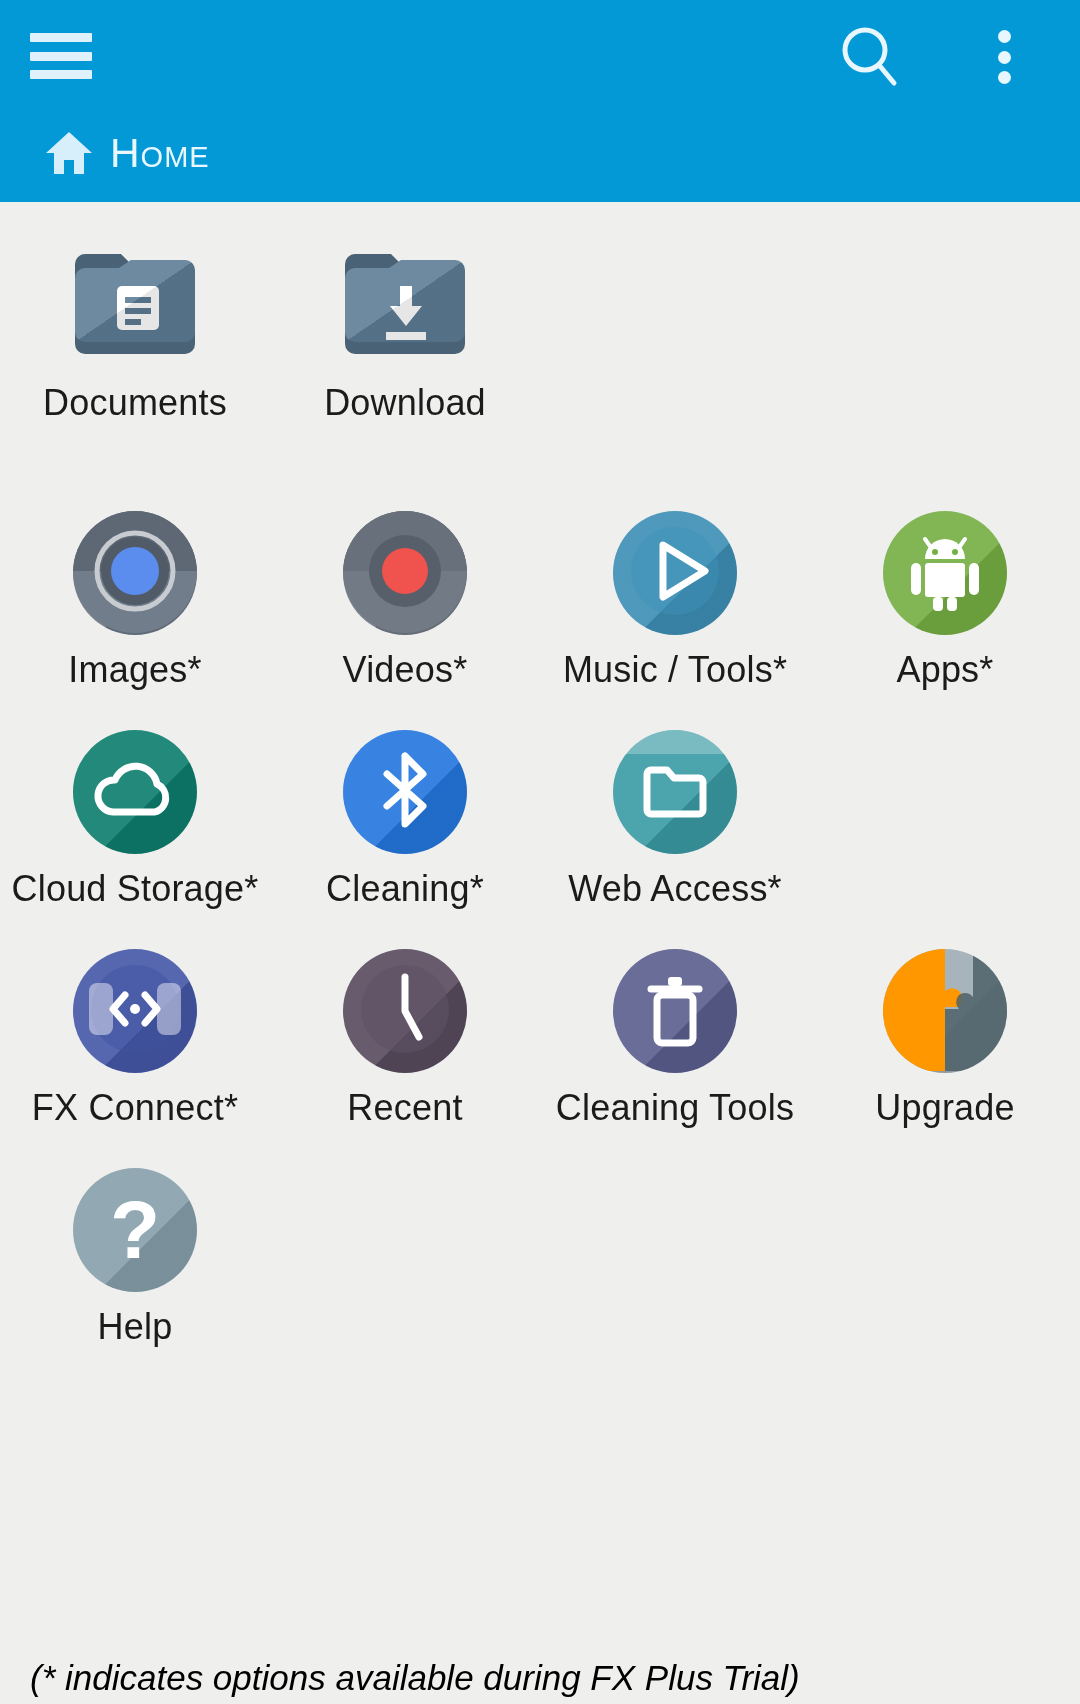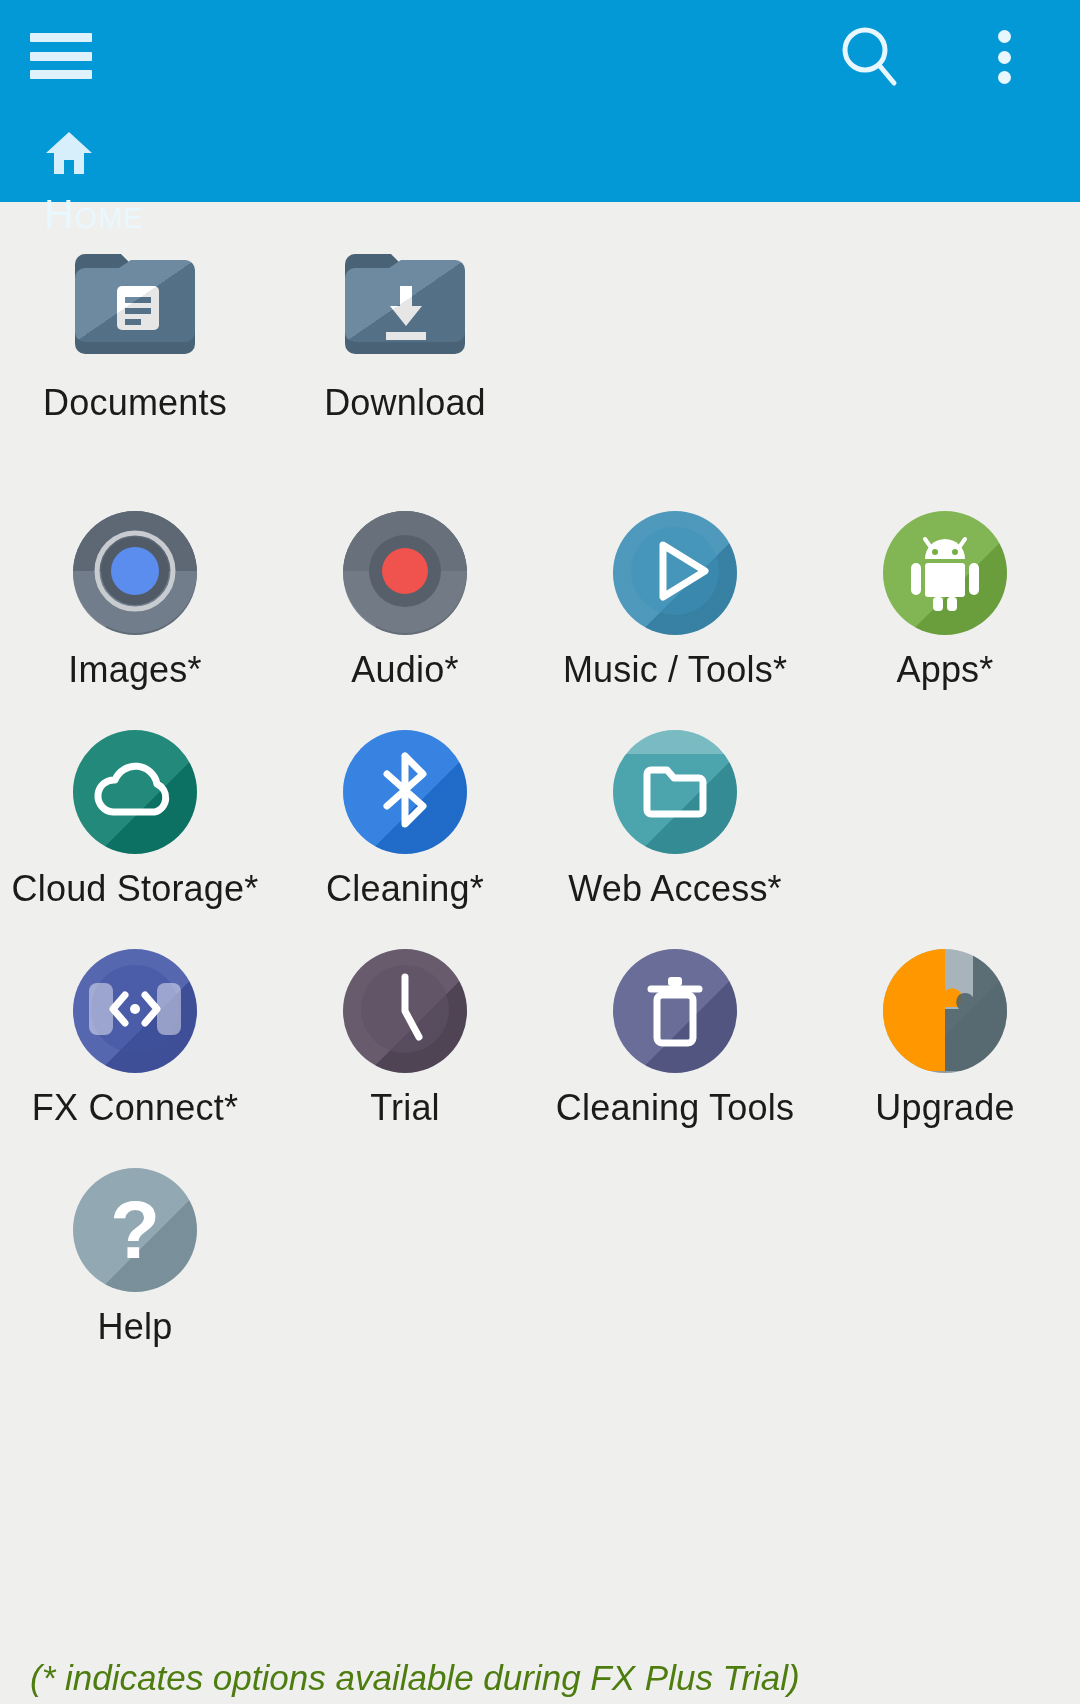--- a/index.html
+++ b/index.html
@@ -40,23 +40,22 @@
     display: flex; flex-direction: column; align-items: center;
     justify-content: space-between; padding: 4px 0; cursor: pointer;
   }
   .overflow-icon i {
     display: block; width: 13px; height: 13px;
     border-radius: 50%; background: #e8f6fd;
   }
 
   .breadcrumb {
     position: absolute; left: 44px; top: 128px;
-    display: flex; align-items: flex-start; gap: 16px;
+    display: flex; align-items: center; gap: 16px;
     cursor: pointer;
-    flex-direction: column;
   }
   .home-icon { width: 50px; height: 50px; display:block; }
   .crumb-label {
     color: #e9f7fe;
     font-size: 41px;
     font-variant: small-caps;
     letter-spacing: 1px;
     line-height: 1;
   }
 
@@ -110,21 +109,21 @@
     pointer-events: none;
   }
   .circ > svg, .circ > .glyph { position: relative; z-index: 2; }
 
   .footnote {
     position: absolute;
     left: 30px;
     top: 1658px;
     font-size: 35px;
     font-style: italic;
-    color: #4d7c0f;
+    color: #000000;
     white-space: nowrap;
   }
 </style>
 </head>
 <body>
 
 <div class="appbar">
   <div class="appbar-top">
 
     <div class="hamburger">
@@ -230,21 +229,21 @@
           <span class="glyph">
             <svg viewBox="0 0 124 124" width="124" height="124">
               <circle cx="62" cy="62" r="62" fill="#717a85"></circle>
               <path d="M62 0 A62 62 0 0 1 124 62 L0 62 A62 62 0 0 1 62 0 Z" fill="#5e6873" opacity="0.55"></path>
               <circle cx="62" cy="62" r="36" fill="#565f6a"></circle>
               <circle cx="62" cy="62" r="23" fill="#f0534e"></circle>
             </svg>
           </span>
         </div>
       </div>
-      <div class="cell-label">Audio*</div>
+      <div class="cell-label">Videos*</div>
     </div>
 
     <div class="cell">
       <div class="icon-wrap">
         <div class="circ" style="background:#3d8fb5;">
           <span class="glyph">
             <svg viewBox="0 0 124 124" width="124" height="124">
               <circle cx="62" cy="62" r="44" fill="#3e93bb" opacity="0.45"></circle>
               <path d="M50 36 L92 62 L50 88 Z" fill="none" stroke="#ffffff" stroke-width="7" stroke-linejoin="round"></path>
             </svg>
@@ -350,21 +349,21 @@
       <div class="icon-wrap">
         <div class="circ" style="background:#584b5e;">
           <span class="glyph">
             <svg viewBox="0 0 124 124" width="124" height="124">
               <circle cx="62" cy="62" r="44" fill="#5f5166" opacity="0.6"></circle>
               <path d="M62 30 L62 64 L76 90" fill="none" stroke="#ffffff" stroke-width="7" stroke-linecap="round" stroke-linejoin="round"></path>
             </svg>
           </span>
         </div>
       </div>
-      <div class="cell-label">Trial</div>
+      <div class="cell-label">Recent</div>
     </div>
 
     <div class="cell">
       <div class="icon-wrap">
         <div class="circ" style="background:#5a5f8e;">
           <span class="glyph">
             <svg viewBox="0 0 124 124" width="124" height="124">
               <g fill="none" stroke="#ffffff" stroke-width="7" stroke-linejoin="round">
                 <rect x="44" y="48" width="36" height="48" rx="5"></rect>
                 <line x1="38" y1="42" x2="86" y2="42" stroke-linecap="round"></line>

